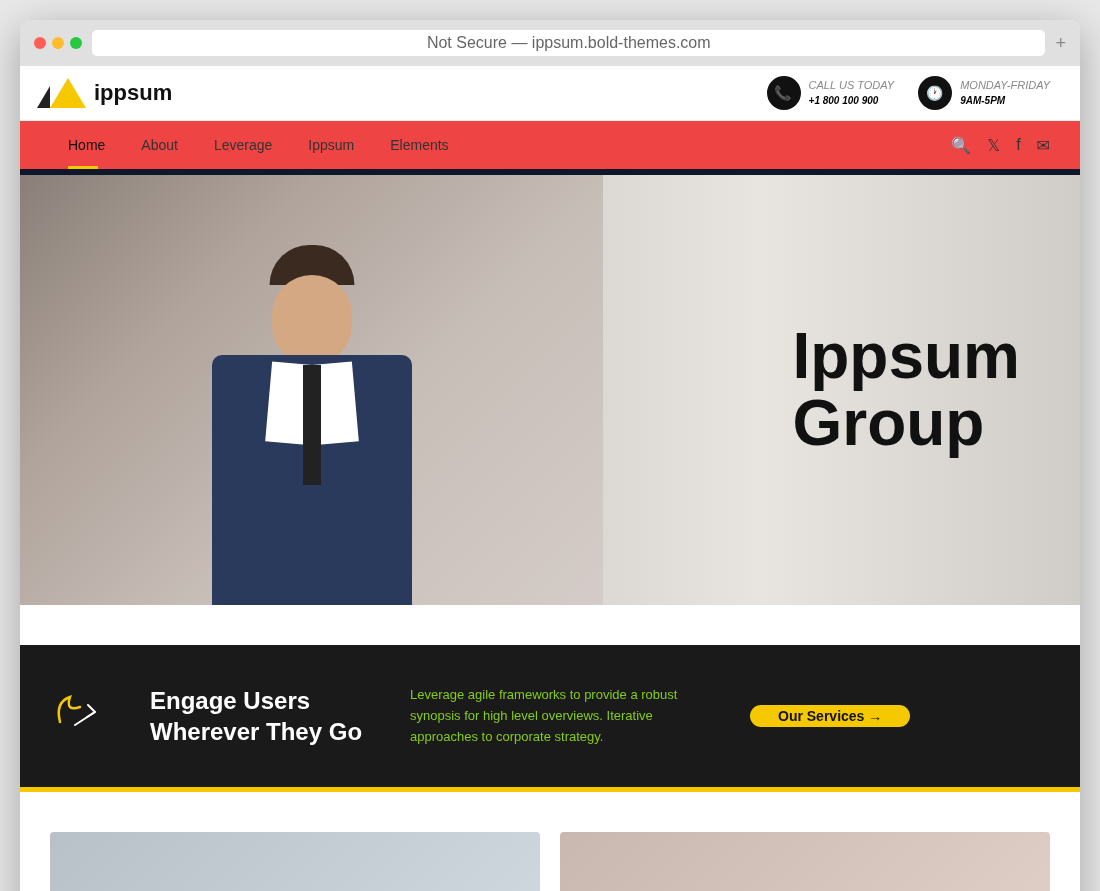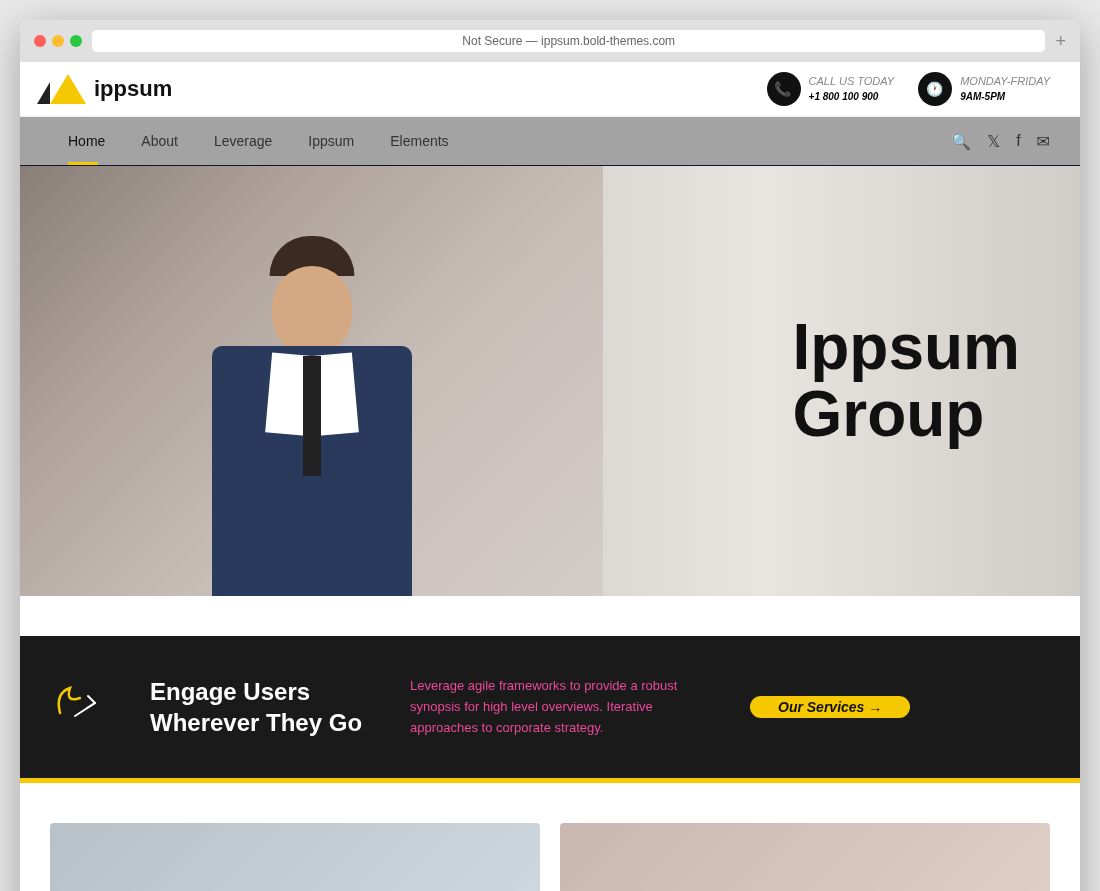--- a/index.html
+++ b/index.html
@@ -6,40 +6,40 @@
     body { font-family: -apple-system, BlinkMacSystemFont, 'Segoe UI', Arial, sans-serif; background: #e8e8e8; display: flex; justify-content: center; align-items: flex-start; min-height: 100vh; padding: 20px; }
 
     
     .browser { width: 1060px; background: #f5f5f5; border-radius: 10px; box-shadow: 0 10px 40px rgba(0,0,0,0.3); overflow: hidden; }
     .browser-bar { background: #e0e0e0; padding: 10px 14px; display: flex; align-items: center; gap: 10px; }
     .browser-dots { display: flex; gap: 6px; }
     .dot { width: 12px; height: 12px; border-radius: 50%; }
     .dot.red { background: #ff5f57; }
     .dot.yellow { background: #febc2e; }
     .dot.green { background: #28c840; }
-    .browser-url { flex: 1; background: white; border-radius: 5px; padding: 4px 14px; font-size: 12px; color: #666; text-align: center; }
+    .browser-url { flex: 1; background: white; border-radius: 5px; padding: 4px 14px; font-size: 16px; color: #666; text-align: center; }
     .browser-add { margin-left: auto; font-size: 18px; color: #888; cursor: pointer; line-height: 1; }
 
     
     .site { background: white; }
 
     
     .top-bar { background: white; padding: 10px 30px; display: flex; align-items: center; border-bottom: 1px solid #eee; }
     .logo { display: flex; align-items: center; gap: 8px; font-size: 22px; font-weight: 700; color: #111; }
     .logo-icon { position: relative; width: 36px; height: 30px; }
     .logo-triangle { width: 0; height: 0; border-left: 18px solid transparent; border-right: 18px solid transparent; border-bottom: 30px solid #f5c800; position: absolute; }
     .logo-triangle-dark { width: 0; height: 0; border-left: 13px solid transparent; border-right: 0px solid transparent; border-bottom: 22px solid #222; position: absolute; top: 8px; left: -13px; }
     .top-bar-right { margin-left: auto; display: flex; align-items: center; gap: 24px; }
     .contact-item { display: flex; align-items: center; gap: 8px; }
     .contact-circle { width: 34px; height: 34px; background: #111; border-radius: 50%; display: flex; align-items: center; justify-content: center; color: white; font-size: 14px; }
     .contact-info { font-size: 11px; color: #888; line-height: 1.4; font-style: italic; }
     .contact-info strong { display: block; font-size: 10px; color: #000000; }
 
     
-    .nav { background: #a3a3a3; padding: 0 30px; display: flex; align-items: center; border-bottom: 1px solid #0f172a; }
+    .nav { background: #ef4444; padding: 0 30px; display: flex; align-items: center; border-bottom: 6px solid #0f172a; }
     .nav-links { display: flex; gap: 0; }
     .nav-link { padding: 16px 18px; font-size: 14px; color: #333; text-decoration: none; position: relative; cursor: pointer; }
     .nav-link.active { color: #111; font-weight: 500; }
     .nav-link.active::after { content: ''; position: absolute; bottom: 0; left: 18px; width: 30px; height: 3px; background: #f5c800; }
     .nav-right { margin-left: auto; display: flex; align-items: center; gap: 16px; color: #333; font-size: 16px; }
     .nav-icon { cursor: pointer; }
 
     
     .hero { position: relative; height: 430px; background: #c8c8c8; overflow: hidden; }
     .hero-bg { position: absolute; inset: 0; background: linear-gradient(to right, #b0a8a0 0%, #d0ccc8 40%, #e8e4e0 70%, #d0ccc8 100%); }
@@ -65,22 +65,22 @@
       top: -5px; bottom: -5px;
       border: 3px solid #f5c800;
       border-radius: 50%;
       transform: rotate(-2deg);
     }
 
     
     .dark-band { background: #1a1a1a; padding: 40px 30px; display: flex; align-items: center; gap: 40px; margin-top: 40px; }
     .band-icon { color: #f5c800; font-size: 40px; position: relative; margin-right: 10px; }
     .band-heading { font-size: 24px; font-weight: 800; color: white; line-height: 1.3; max-width: 220px; }
-    .band-text { font-size: 13px; color: #ec4899; line-height: 1.6; max-width: 300px; flex: 1; }
-    .band-btn { background: #f5c800; color: #111; padding: 3px 28px; border-radius: 30px; font-size: 14px; font-weight: 600; cursor: pointer; white-space: nowrap; display: flex; align-items: center; gap: 8px; border: none; font-style: italic; }
+    .band-text { font-size: 13px; color: #84cc16; line-height: 1.6; max-width: 300px; flex: 1; }
+    .band-btn { background: #f5c800; color: #111; padding: 3px 28px; border-radius: 30px; font-size: 14px; font-weight: 600; cursor: pointer; white-space: nowrap; display: flex; align-items: center; gap: 8px; border: none; }
     .yellow-bar { height: 5px; background: #f5c800; }
 
     
     .bottom-section { background: white; padding: 40px 30px; display: flex; gap: 20px; min-height: 130px; }
     .bottom-card { flex: 1; background: #f0f0f0; border-radius: 4px; min-height: 120px; overflow: hidden; }
     .bottom-card-img { width: 100%; height: 120px; background: linear-gradient(135deg, #c0b8b0, #d8d0c8); }
   </style>
 </head>
 <body>
 

